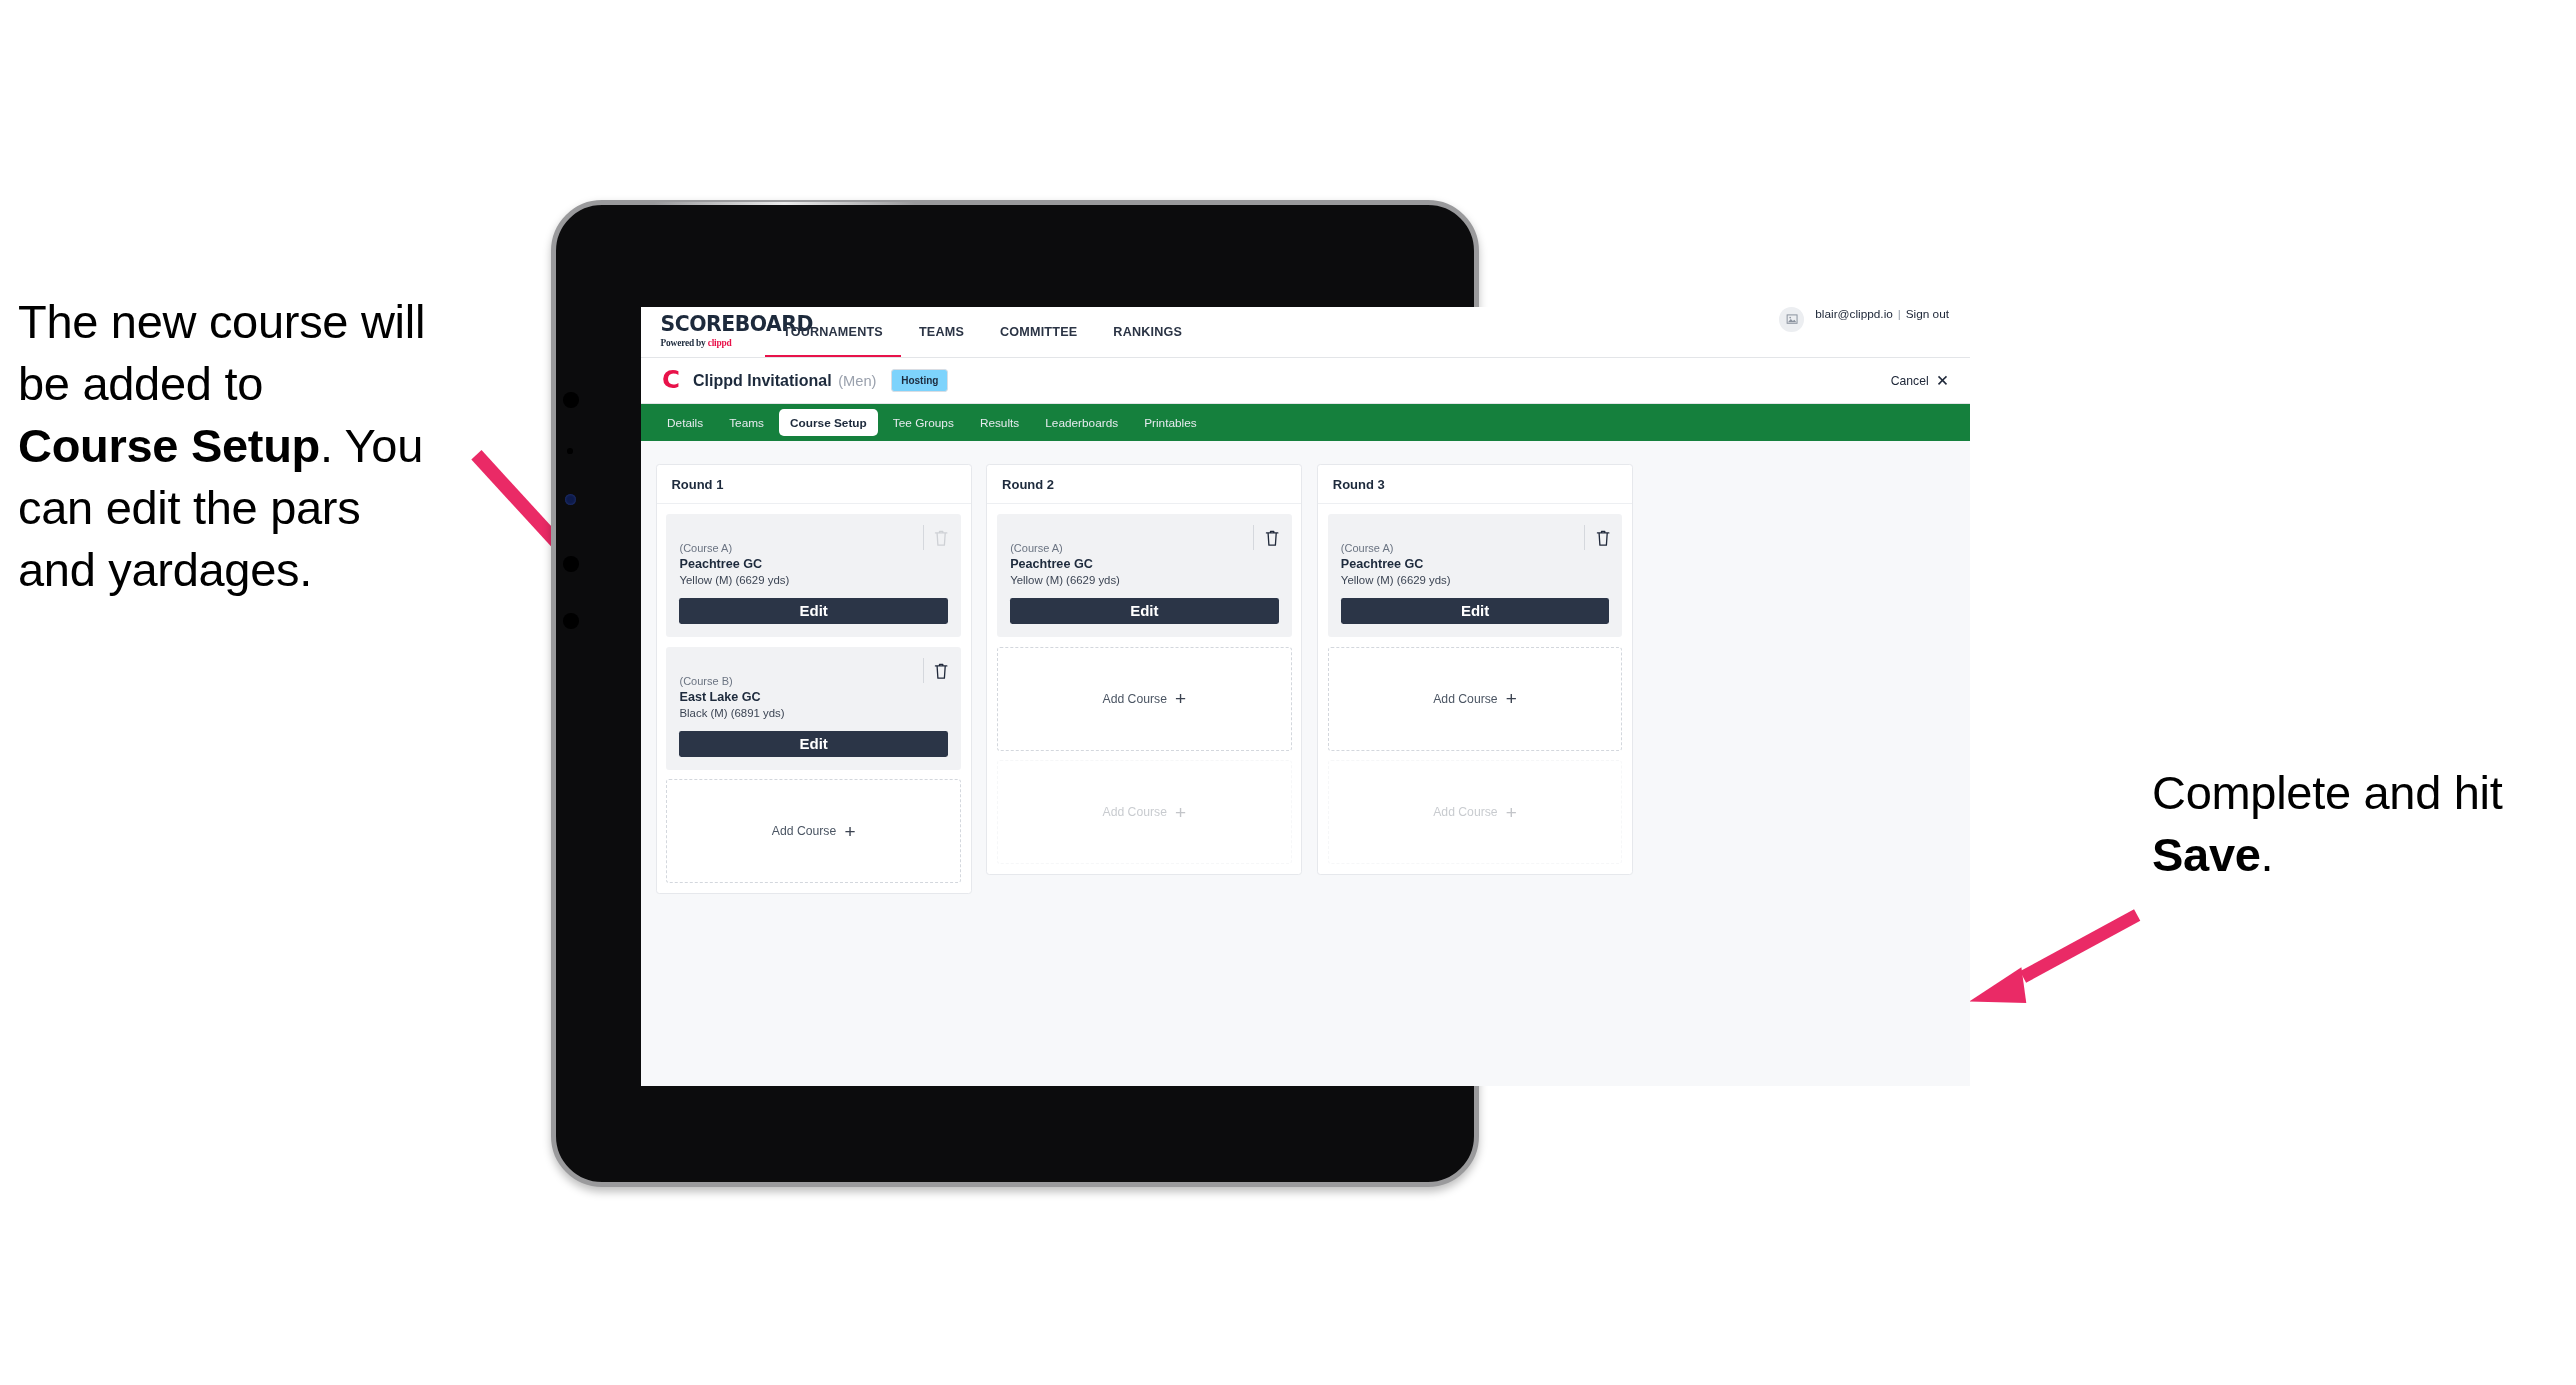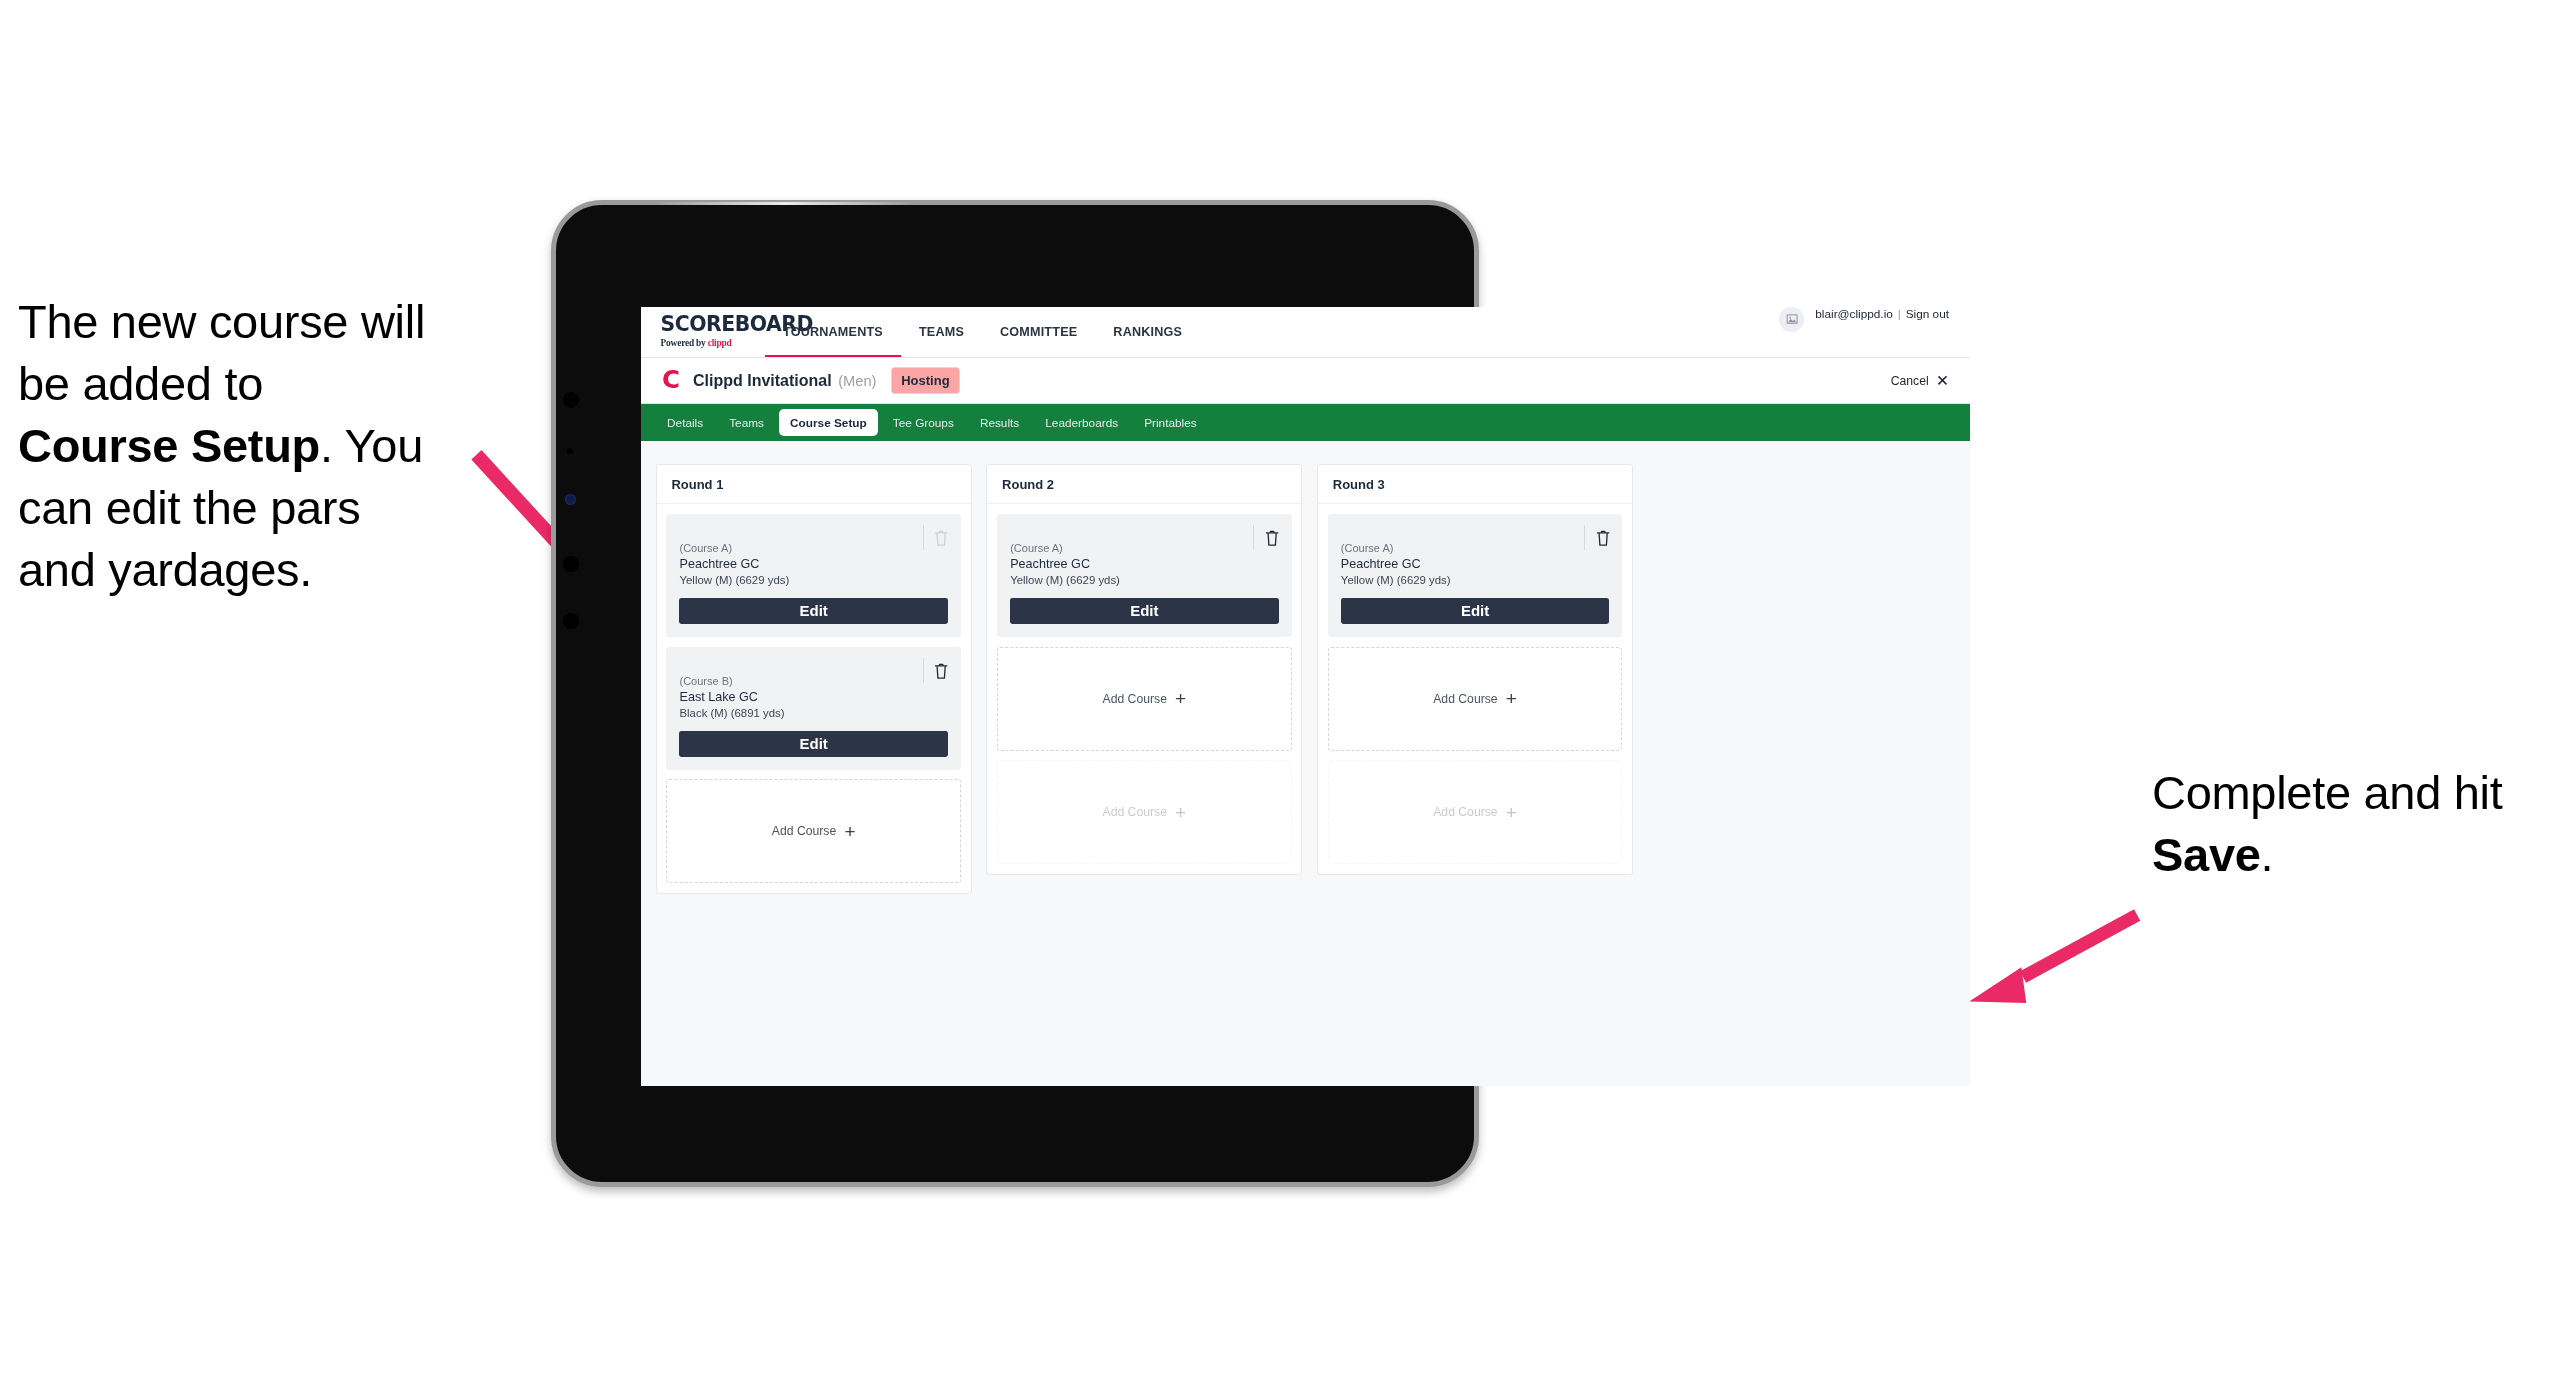--- a/index.html
+++ b/index.html
@@ -111,22 +111,22 @@
   }
   .clippd-c {
     width: 21px; height: 21px; margin-right: 11.4px;
     display: flex; align-items: center; justify-content: center;
     font-family: "DejaVu Sans", sans-serif;
     font-weight: 700; font-size: 24.5px; color: #e8124a; line-height: 1;
   }
   .tourney-name { font-size: 16px; font-weight: 600; color: #1d2a3c; }
   .tourney-gender { font-size: 14.7px; color: #9aa1ad; margin-left: 6.5px; }
   .hosting-chip {
-    margin-left: 14.7px; padding: 4.9px 9px; font-size: 13px; font-weight: 700;
-    color: #1d2a3c; background: #fca5a5; border: 0.8px solid #d9dde3; border-radius: 3.3px;
+    margin-left: 14.7px; padding: 4.9px 9px; font-size: 10px; font-weight: 700;
+    color: #1d2a3c; background: #7dd3fc; border: 0.8px solid #d9dde3; border-radius: 3.3px;
   }
   .cancel-btn {
     margin-left: auto; display: flex; align-items: center; gap: 7.3px;
     font-size: 12.2px; color: #20293a; cursor: pointer;
   }
   .cancel-btn .x { font-size: 15.5px; line-height: 1; }
 
   
   .tabbar {
     height: 37px; background: #15803d;
@@ -155,21 +155,21 @@
     padding: 11.4px 14.7px; font-size: 13px; font-weight: 600; color: #1d2a3c;
     border-bottom: 0.8px solid #edeff2;
   }
   .round-body { padding: 9.8px; display: flex; flex-direction: column; gap: 9.8px; }
 
   .course-card {
     background: #f1f2f4; border-radius: 3.3px; padding: 28px 13px 13px 13px;
     position: relative;
   }
   .course-label { font-size: 11px; color: #6b7482; margin-bottom: 3.3px; }
-  .course-name { font-size: 12.6px; font-weight: 400; color: #1d2a3c; margin-bottom: 3.3px; }
+  .course-name { font-size: 12.6px; font-weight: 700; color: #1d2a3c; margin-bottom: 3.3px; }
   .course-tee  { font-size: 11.4px; color: #3c4554; }
   .card-actions {
     position: absolute; right: 11.4px; top: 11.4px;
     display: flex; align-items: center; gap: 9.8px; height: 24.5px;
   }
   .card-divider { width: 0.8px; height: 24.5px; background: #d5d8dd; }
   .trash-btn { width: 16.3px; height: 19.6px; cursor: pointer; }
   .trash-btn svg { width: 100%; height: 100%; display: block; }
   .trash-btn.disabled { opacity: 0.16; }
   .edit-btn {

